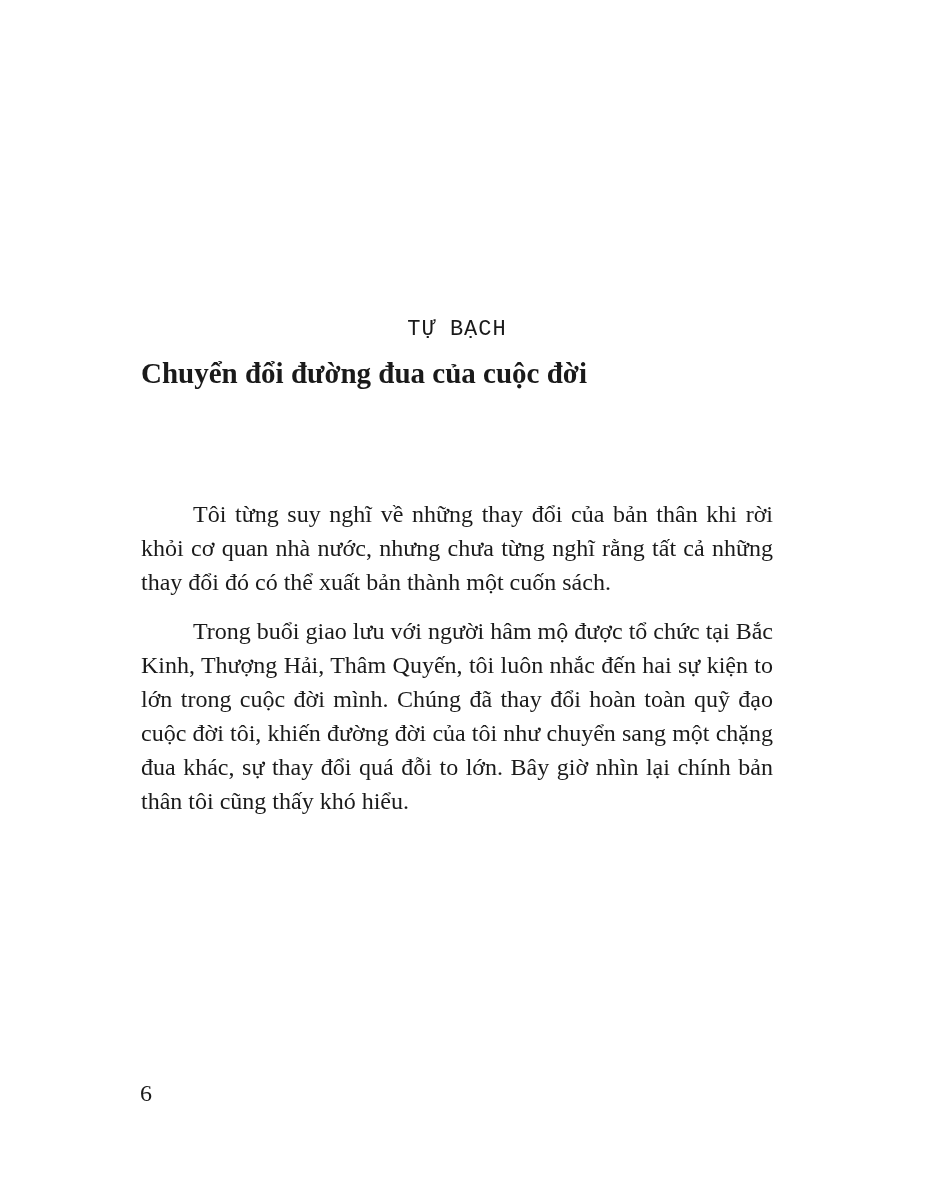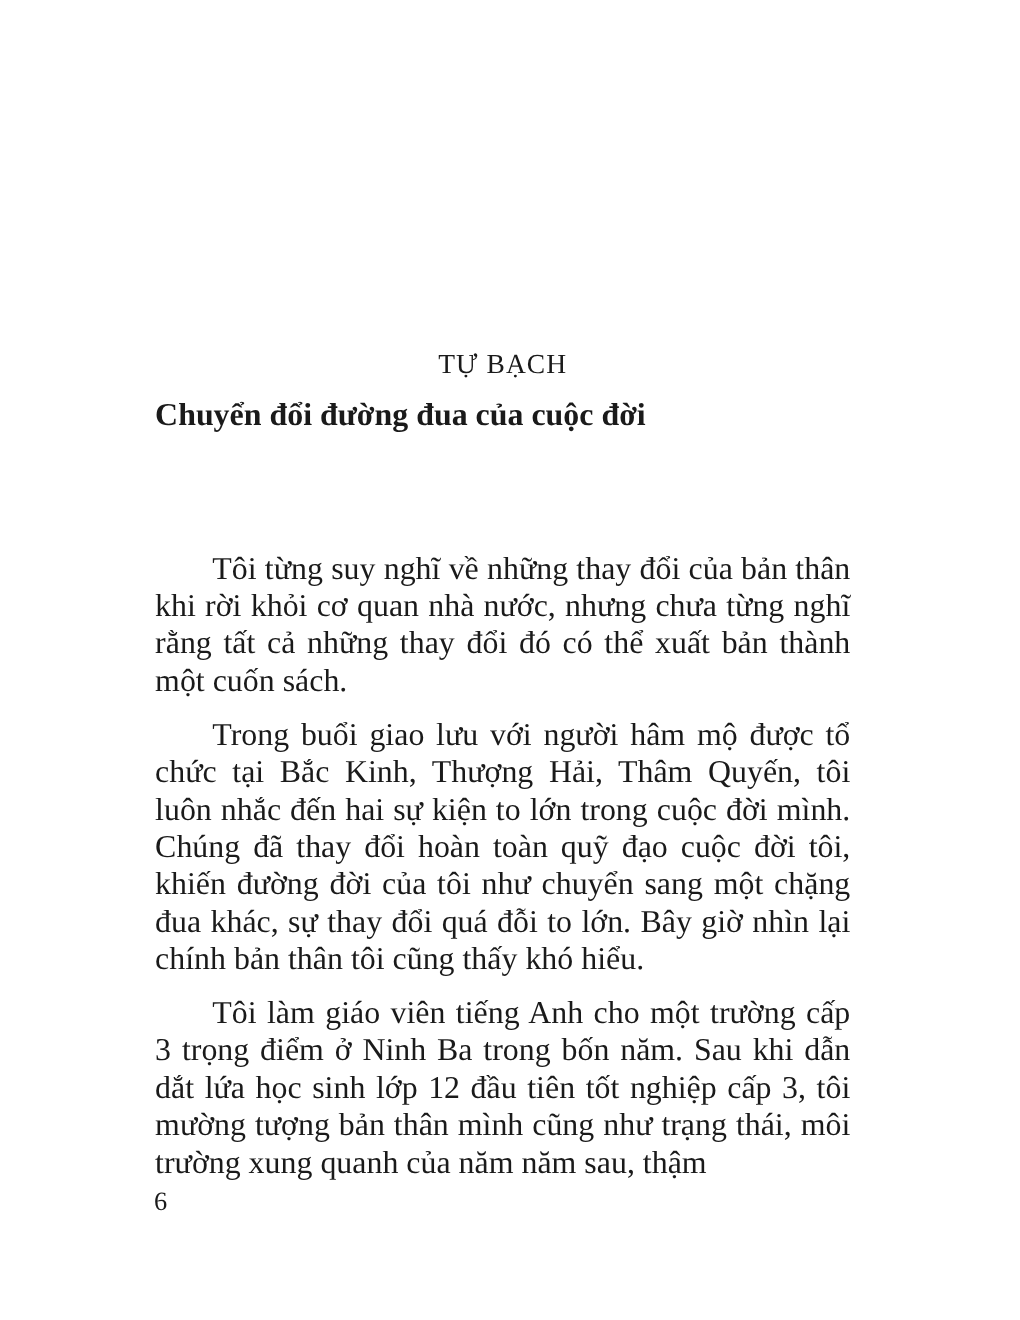--- a/index.html
+++ b/index.html
@@ -18,35 +18,36 @@
   }
   .content {
     position: absolute;
     left: 141px;
     top: 318px;
     width: 632px;
   }
   .chapter-title {
     margin: 0;
     text-align: center;
-    font-size: 25px;
+    font-size: 22px;
     font-weight: 400;
     letter-spacing: 1px;
     line-height: 1.1;
+    font-family: Liberation Mono, monospace;
   }
   .chapter-subtitle {
     margin: 15px 0 0 0;
     text-align: left;
     font-size: 29px;
     font-weight: 700;
     line-height: 1.15;
   }
   .body-text {
     margin-top: 106px;
-    font-size: 29px;
+    font-size: 24px;
     line-height: 34px;
     text-align: justify;
     text-justify: inter-word;
   }
   .body-text p {
     margin: 0 0 15px 0;
     text-indent: 52px;
   }
   .body-text p:last-child {
     margin-bottom: 0;
@@ -62,17 +63,16 @@
 </head>
 <body>
 
 <div class="page">
   <div class="content">
     <h1 class="chapter-title">TỰ BẠCH</h1>
     <h2 class="chapter-subtitle">Chuyển đổi đường đua của cuộc đời</h2>
     <div class="body-text">
       <p>Tôi từng suy nghĩ về những thay đổi của bản thân khi rời khỏi cơ quan nhà nước, nhưng chưa từng nghĩ rằng tất cả những thay đổi đó có thể xuất bản thành một cuốn sách.</p>
       <p>Trong buổi giao lưu với người hâm mộ được tổ chức tại Bắc Kinh, Thượng Hải, Thâm Quyến, tôi luôn nhắc đến hai sự kiện to lớn trong cuộc đời mình. Chúng đã thay đổi hoàn toàn quỹ đạo cuộc đời tôi, khiến đường đời của tôi như chuyển sang một chặng đua khác, sự thay đổi quá đỗi to lớn. Bây giờ nhìn lại chính bản thân tôi cũng thấy khó hiểu.</p>
-      <p>Tôi làm giáo viên tiếng Anh cho một trường cấp 3 trọng điểm ở Ninh Ba trong bốn năm. Sau khi dẫn dắt lứa học sinh lớp 12 đầu tiên tốt nghiệp cấp 3, tôi mường tượng bản thân mình cũng như trạng thái, môi trường xung quanh của năm năm sau, thậm</p>
     </div>
   </div>
   <div class="page-number">6</div>
 </div>
 
 </body></html>

